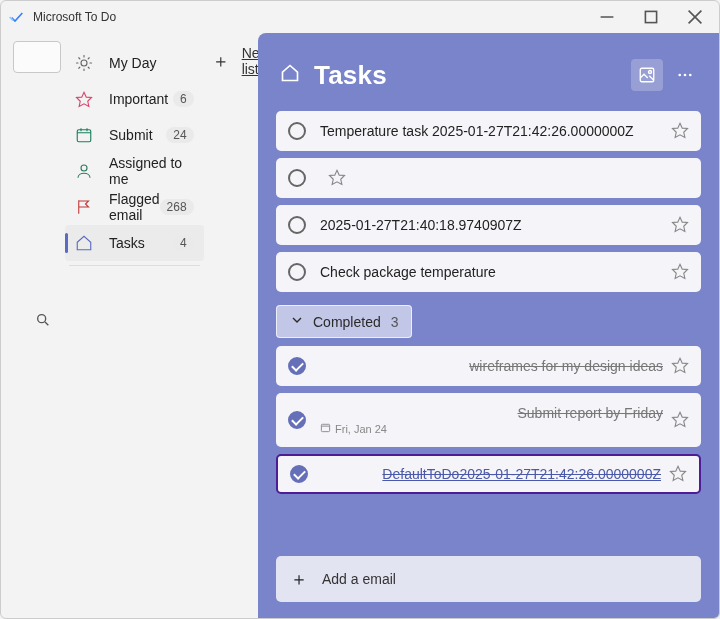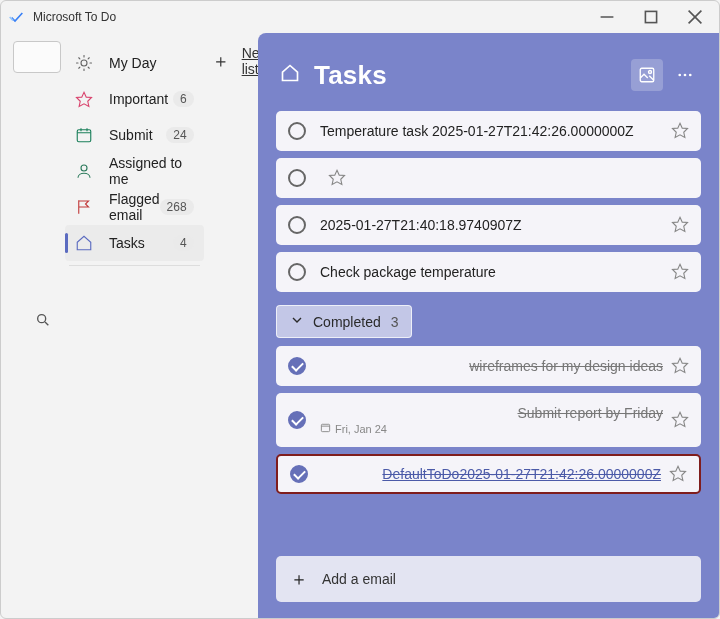--- a/index.html
+++ b/index.html
@@ -40,21 +40,21 @@
   
   .main { flex: 1; background: #7a84ca; border-radius: 8px 0 0 0; padding: 18px 18px 16px 18px; display: flex; flex-direction: column; color: #fff; min-width: 0; }
   .main-header { display: flex; align-items: center; margin: 8px 0 20px 4px; }
   .main-header .home-ic { margin-right: 14px; }
   .main-header h1 { font-size: 26px; font-weight: 600; margin: 0; flex: 1; letter-spacing: 0.2px; }
   .main-header .hbtn { width: 32px; height: 32px; display: flex; align-items: center; justify-content: center; border-radius: 4px; }
   .main-header .hbtn.box { background: rgba(255,255,255,0.22); margin-right: 6px; }
   
   .tasklist { flex: 1; overflow-y: auto; min-height: 0; }
   .task-card { background: #f5f4f9; border-radius: 5px; margin-bottom: 7px; padding: 0 12px; height: 40px; display: flex; align-items: center; color: #222; font-size: 14px; }
-  .task-card.selected { border: 2px solid #7f1d1d; }
+  .task-card.selected { border: 2px solid #4c1d95; }
   .task-card .circle { width: 18px; height: 18px; border: 2px solid #666; border-radius: 50%; margin-right: 14px; flex-shrink: 0; }
   .task-card .text { flex: 1; white-space: nowrap; overflow: hidden; text-overflow: ellipsis; }
   .task-card .star { color: #888; flex-shrink: 0; margin-left: 8px; }
   .task-card.completed .circle { background: #6670b8; border-color: #6670b8; position: relative; }
   .task-card.completed .circle::after { content: ""; position: absolute; left: 4px; top: 1px; width: 5px; height: 9px; border: solid #fff; border-width: 0 2px 2px 0; transform: rotate(45deg); }
   .task-card.completed .text { text-decoration: line-through; color: #777; text-align: right; }
   .task-card.completed.link .text { color: #4b5aa8; text-decoration: line-through underline; }
   .task-card .sub { font-size: 11px; color: #888; margin-top: 1px; display: flex; align-items: center; }
   .task-card .sub .cal { margin-right: 4px; }
   .task-card.two-line .bodycol { flex:1; display:flex; flex-direction:column; justify-content:center; min-width:0; }

